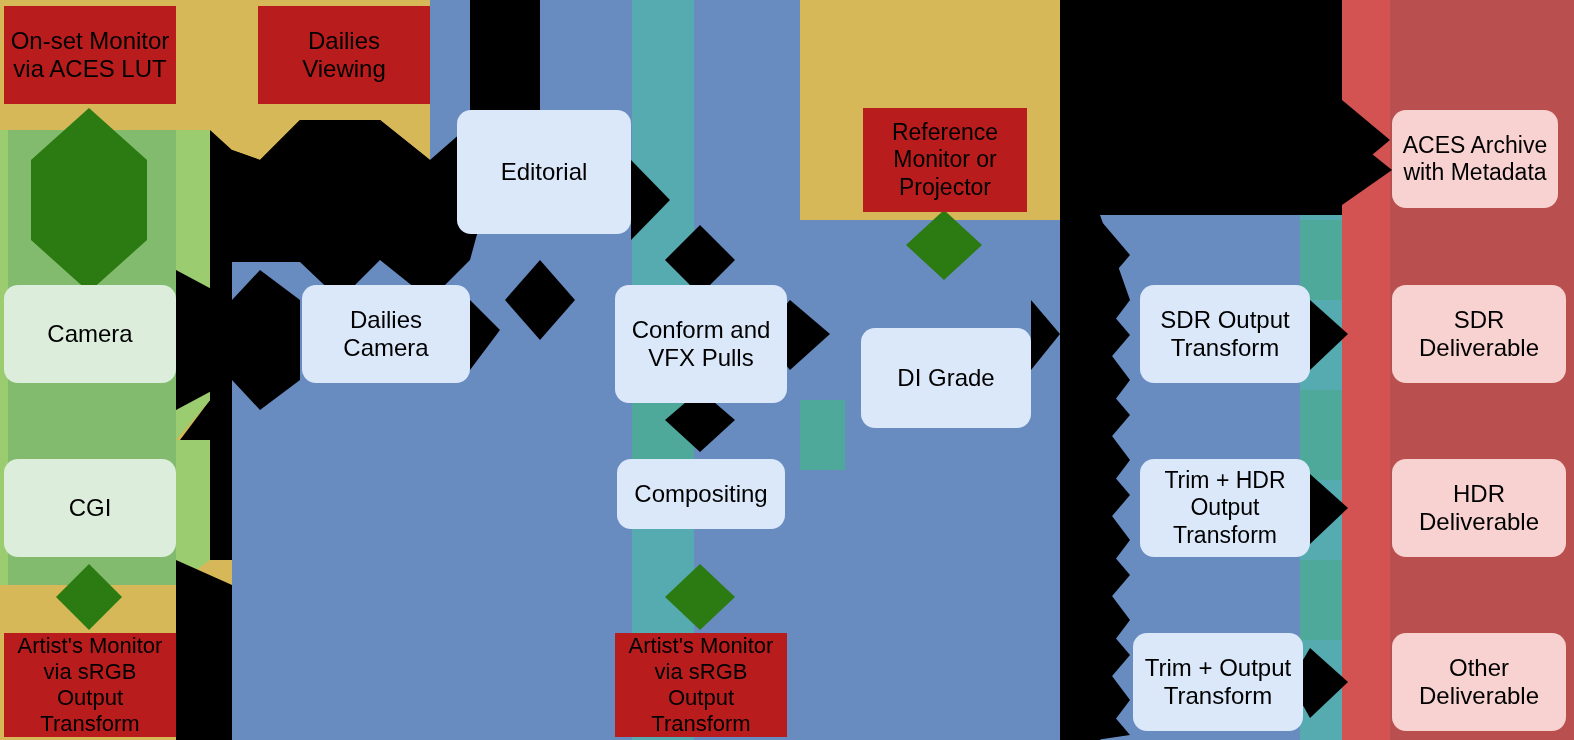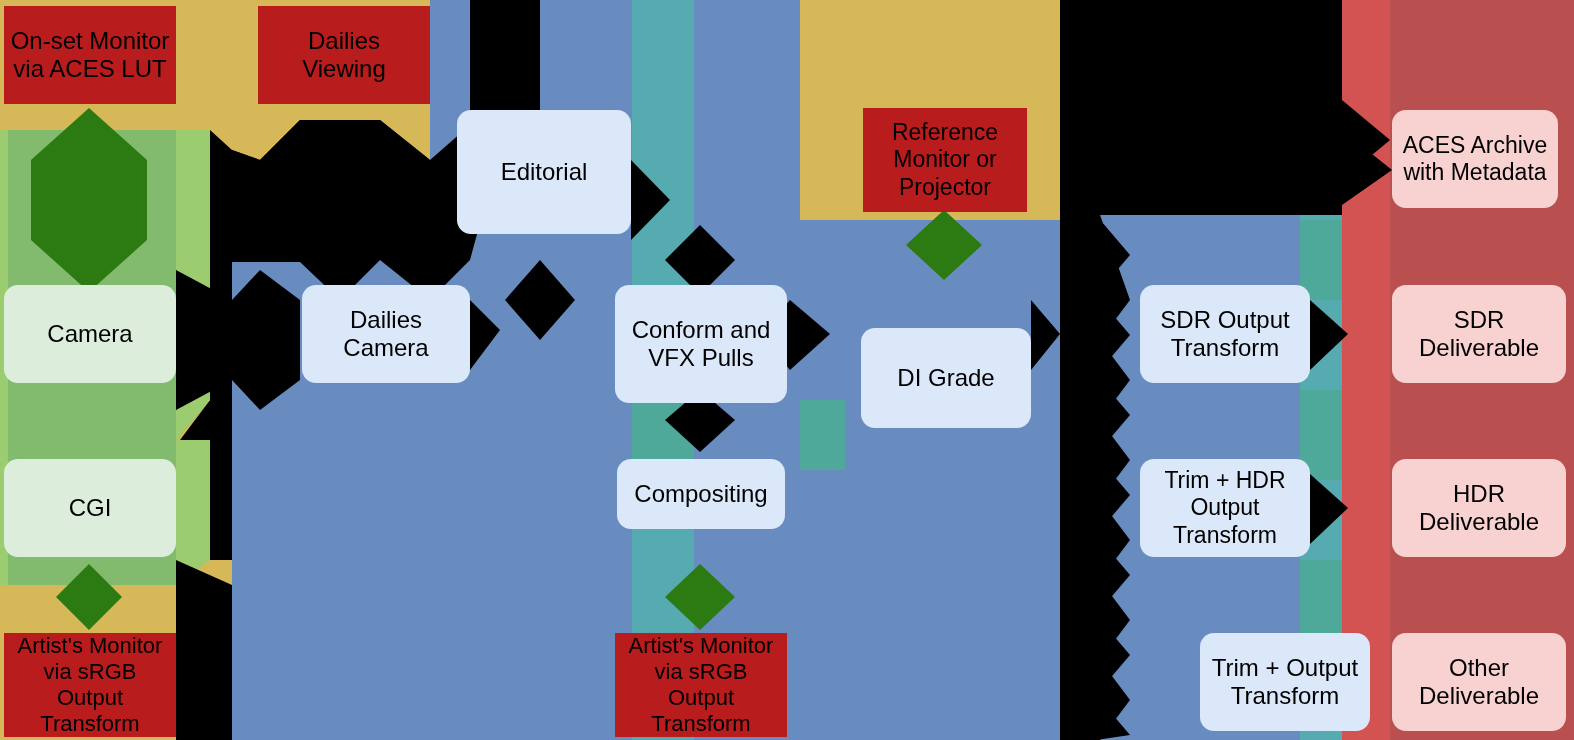--- a/index.html
+++ b/index.html
@@ -124,19 +124,19 @@
 Output
 Transform</span></div>
       <div class="node n-del rounded" style="left: 1392px; top: 459px; width: 174px; height: 98px; font-size: 24px;"><span>HDR
 Deliverable</span></div>
       <div class="node n-mon sq" style="left: 4px; top: 633px; width: 172px; height: 104px; font-size: 22px;"><span>Artist's Monitor
 via sRGB Output
 Transform</span></div>
       <div class="node n-mon sq" style="left: 615px; top: 633px; width: 172px; height: 104px; font-size: 22px;"><span>Artist's Monitor
 via sRGB Output
 Transform</span></div>
-      <div class="node n-proc rounded" style="left: 1200px; top: 633px; width: 170px; height: 98px; font-size: 24px;"><span>Trim + Output
+      <div class="node n-proc rounded" style="left: 1133px; top: 633px; width: 170px; height: 98px; font-size: 24px;"><span>Trim + Output
 Transform</span></div>
       <div class="node n-del rounded" style="left: 1392px; top: 633px; width: 174px; height: 98px; font-size: 24px;"><span>Other
 Deliverable</span></div>
     </div>
 
 </div>
 
 </body></html>

